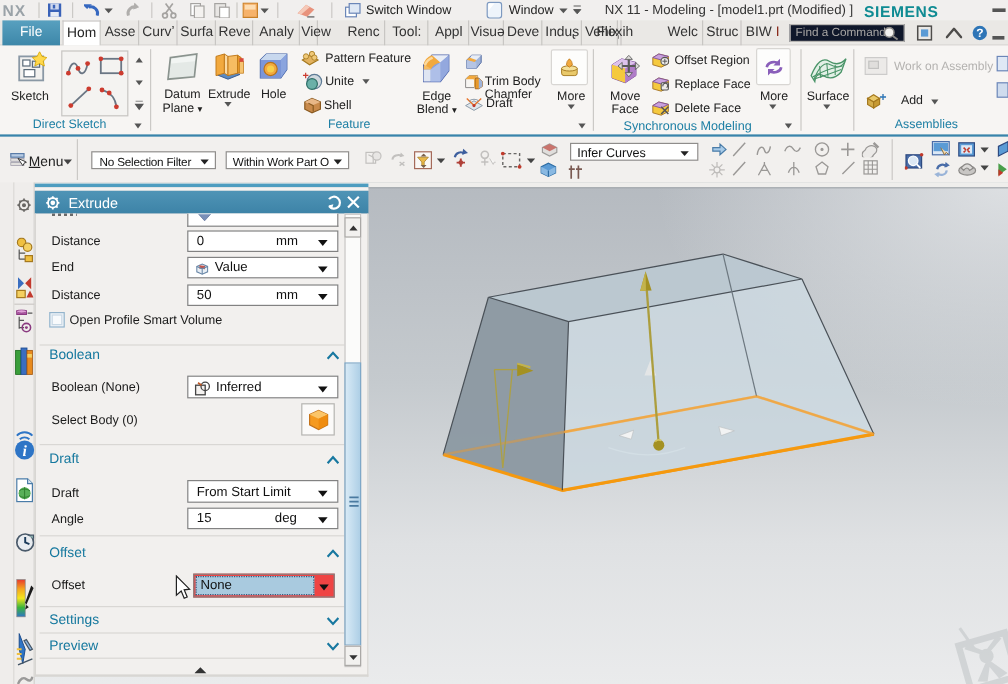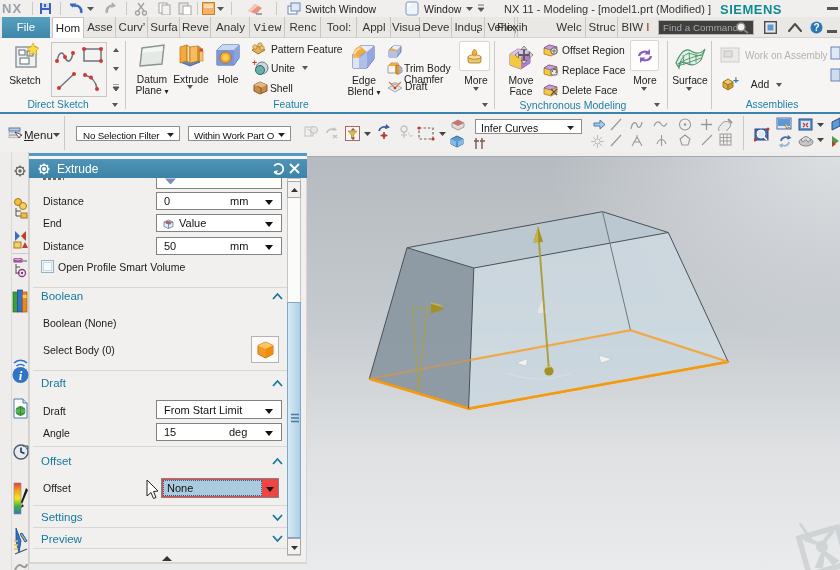--- a/index.html
+++ b/index.html
@@ -92,33 +92,33 @@
 </div>
 
 <div class="abs" id="tabbar" style="left:0;top:17px;width:840px;height:21px;background:#eae8e5;border-bottom:1px solid #d6d4d1;">
   <div class="tab" style="left:2px;width:48px;background:linear-gradient(#58a0bf,#3d87a9);color:#fff;border-right:none;">File</div>
   <div class="tab" style="left:52px;width:32px;background:#fff;border:1px solid #c8c6c3;border-bottom:none;color:#222;">Hom</div>
   <div class="tab" style="left:85px;width:31px;">Asse</div>
   <div class="tab" style="left:117px;width:31px;">Curvʼ</div>
   <div class="tab" style="left:149px;width:31px;">Surfa</div>
   <div class="tab" style="left:181px;width:30px;">Reve</div>
   <div class="tab" style="left:212px;width:38px;">Analy</div>
-  <div class="tab" style="left:251px;width:34px;font-family:Liberation Mono, monospace;">View</div>
+  <div class="tab" style="left:251px;width:14px;">View</div>
   <div class="tab" style="left:286px;width:35px;">Renc</div>
   <div class="tab" style="left:322px;width:35px;">Tool:</div>
   <div class="tab" style="left:358px;width:33px;">Appl</div>
   <div class="tab" style="left:392px;width:28px;">Visuə</div>
   <div class="tab" style="left:421px;width:31px;">Deve</div>
   <div class="tab" style="left:453px;width:32px;">Induʂ</div>
   <div class="tab" style="left:486px;width:32px;">Vehiҳ</div>
   <div class="tab" style="left:497px;width:18px;">Flexiһ</div>
   <div class="tab" style="left:553px;width:33px;">Welc</div>
   <div class="tab" style="left:587px;width:31px;">Struc</div>
   <div class="tab" style="left:619px;width:33px;border-right:none;">BIW <span style="color:#8a2a1a;">I</span></div>
-  <div class="abs" style="left:658px;top:3px;width:96px;height:15px;background:#404040;border:1px solid #b8b6b3;font-size:9.8px;color:#a9a7a5;line-height:14px;padding-left:4px;">Find a Command</div>
+  <div class="abs" style="left:658px;top:3px;width:96px;height:15px;background:#0f172a;border:1px solid #b8b6b3;font-size:9.8px;color:#a9a7a5;line-height:14px;padding-left:4px;">Find a Command</div>
   <svg class="abs" style="left:735px;top:5px;" width="14" height="12">
         <circle cx="6" cy="5" r="4" fill="#f2f1ef" stroke="#8a8886" stroke-width="1.3"></circle>
         <path d="M9 8 L13 11" stroke="#8a8886" stroke-width="1.6"></path>
       </svg>
   <svg class="abs" style="left:764px;top:4px;" width="13" height="13">
         <rect x="0.7" y="0.7" width="11.6" height="11.6" fill="none" stroke="#4e4c4a" stroke-width="1.4"></rect>
         <rect x="3.5" y="3.5" width="6" height="6" fill="#5b9bd5"></rect>
       </svg>
   <svg class="abs" style="left:788px;top:5px;" width="14" height="11">
         <path d="M1 9 L7 2 L13 9" fill="none" stroke="#4e4c4a" stroke-width="2" stroke-linecap="round" stroke-linejoin="round"></path>
@@ -717,20 +717,31 @@
         <div style="position:absolute;left:1px;top:1px;width:9px;height:9px;border:1px solid #c8d8e4;background:#f8fafc;"></div>
       </div>
   <div class="dlabel" style="left:29px;top:110px;">Open Profile Smart Volume</div>
   <div class="dsep" style="top:136px;"></div>
 
   <div class="dhead" style="left:12px;top:139px;">Boolean</div>
   <svg class="abs" style="left:243px;top:141px;" width="11" height="9">
         <path d="M1 7 L5.5 2 L10 7" fill="none" stroke="#1878a0" stroke-width="1.8"></path>
       </svg>
   <div class="dlabel" style="left:14px;top:166px;">Boolean (None)</div>
+  <div class="combo" style="left:127px;top:162px;width:126px;height:19px;">
+    <svg style="position:absolute;left:5px;top:3px;" width="14" height="13">
+          <rect x="1" y="4" width="8" height="8" fill="#f4f2f0" stroke="#444" stroke-width="1.1"></rect>
+          <circle cx="9" cy="5" r="3.5" fill="none" stroke="#444" stroke-width="1.1"></circle>
+          <path d="M3 2 l3 2" stroke="#c05a28" stroke-width="1.4"></path>
+        </svg>
+    <span style="position:absolute;left:23px;top:3px;">Inferred</span>
+    <svg style="position:absolute;left:108px;top:7px;" width="9" height="7">
+          <path d="M0 1h8L4 6Z" fill="#111"></path>
+        </svg>
+  </div>
   <div class="dlabel" style="left:14px;top:193px;">Select Body (0)</div>
   <div class="abs" style="left:222px;top:185px;width:28px;height:27px;background:#fbfaf9;border:1px solid #b5b3b0;">
     <svg style="position:absolute;left:3px;top:2px;" width="21" height="22">
           <path d="M3 6.5 L10.5 3 L18 6.5 L18 15 L10.5 19 L3 15Z" fill="#f59a20" stroke="#c4731a"></path>
           <path d="M3 6.5 L10.5 10 L18 6.5 L10.5 3Z" fill="#fbc568"></path>
           <path d="M10.5 10 L18 6.5 V15 L10.5 19Z" fill="#ef8c10"></path>
         </svg>
   </div>
   <div class="dsep" style="top:219px;"></div>
 

